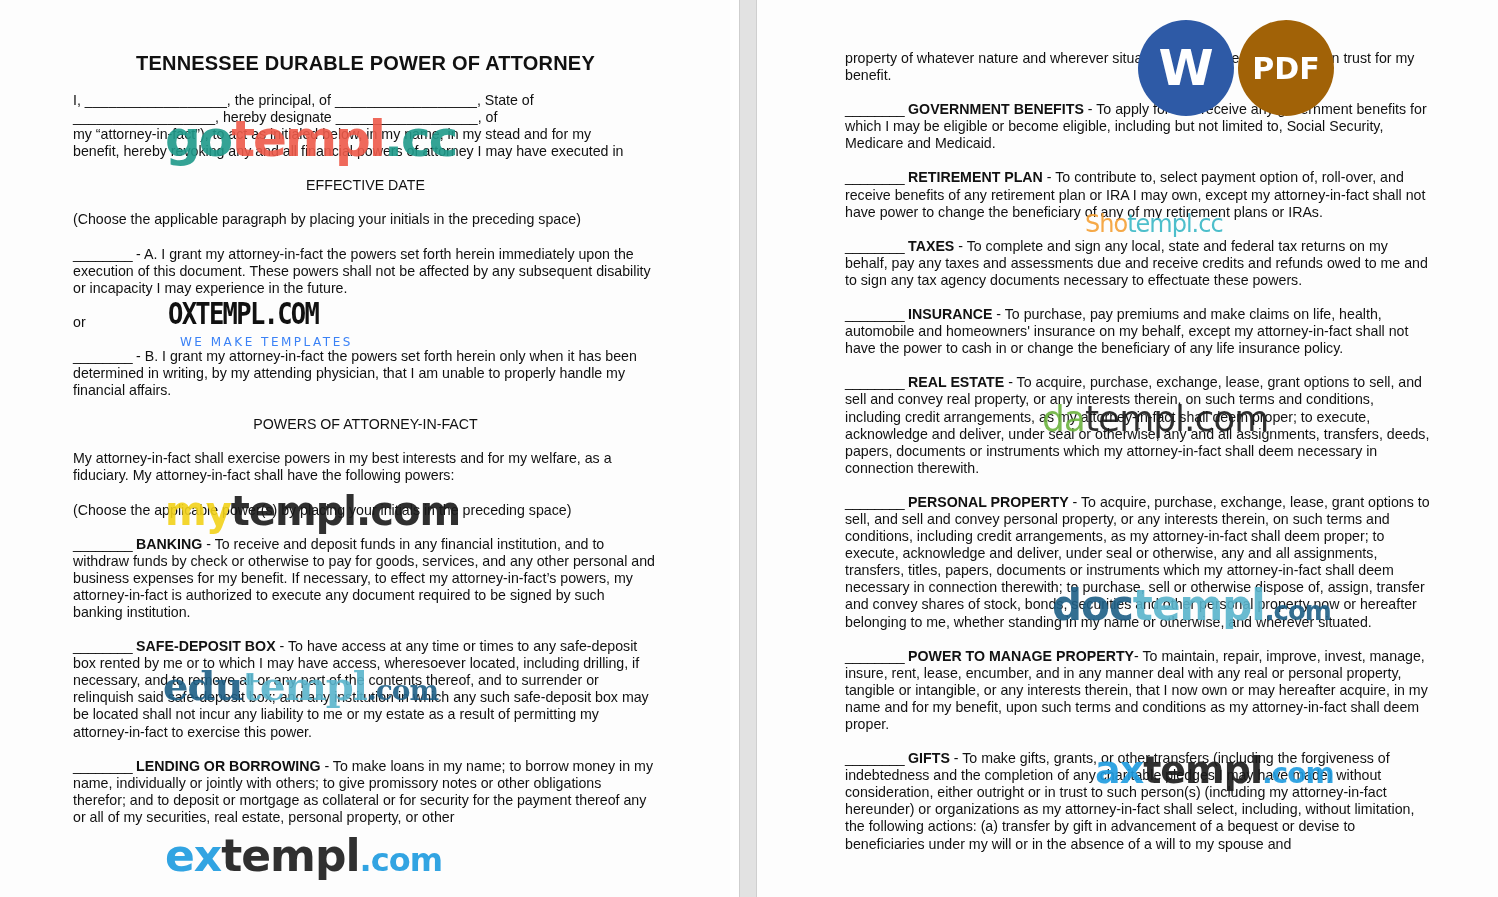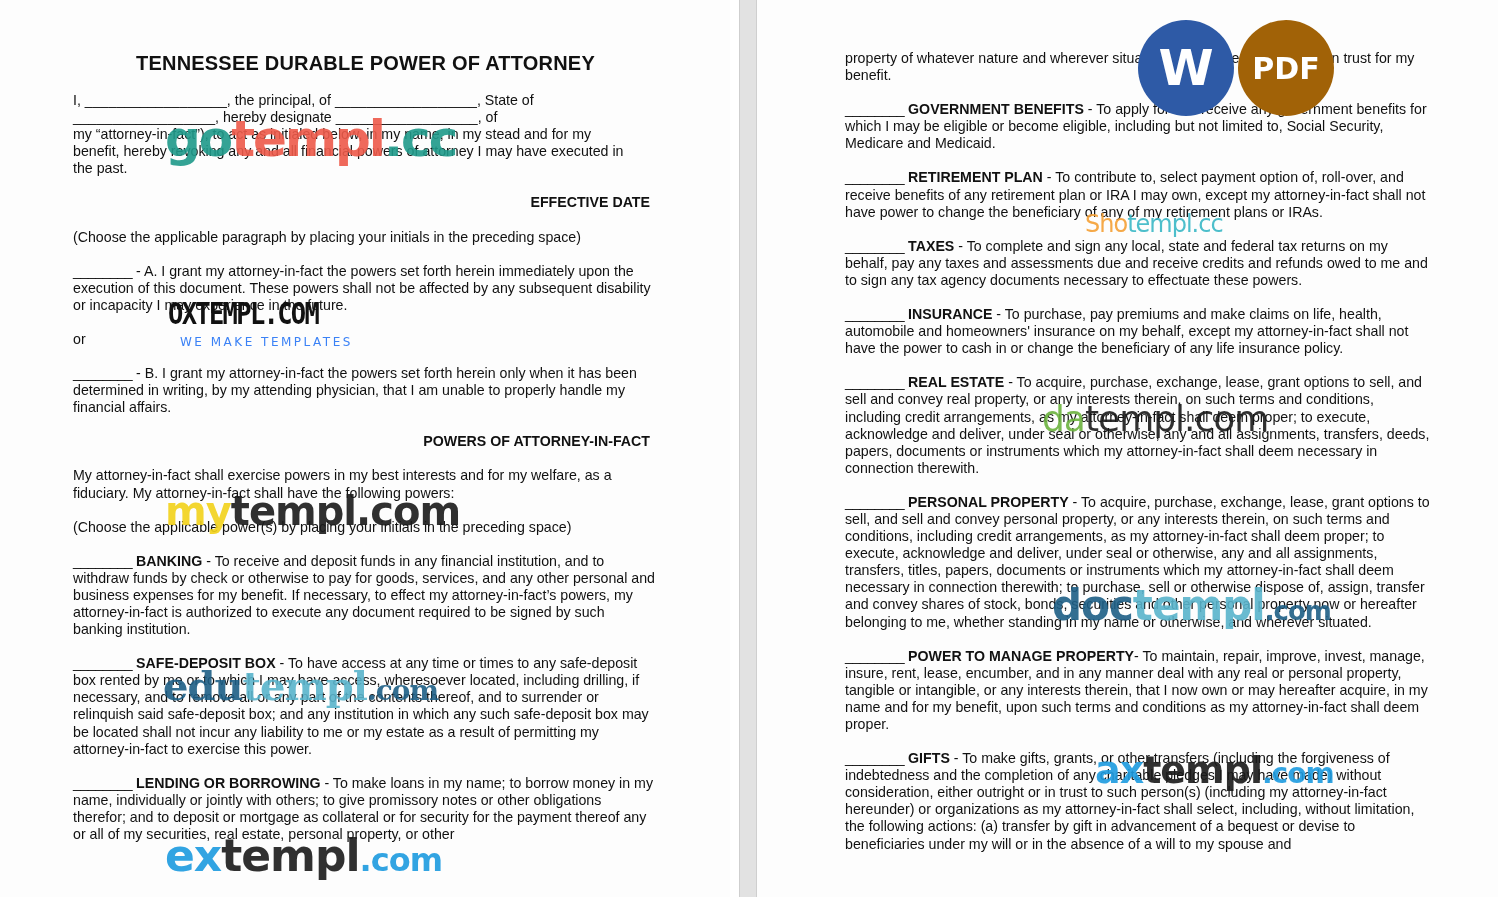--- a/index.html
+++ b/index.html
@@ -23,21 +23,21 @@
   .col {
     position:absolute; font-size:14.2px; line-height:17.1px;
   }
   #page-left .col { left:73px; top:50px; width:585px; }
   #page-right .col { left:88px; top:50px; width:585px; }
   .title {
     text-align:center; font-weight:bold; font-size:20px; line-height:26px;
     letter-spacing:0.2px; margin:0 0 16px 0;
   }
   .heading {
-    text-align:right; font-weight:bold; font-size:14.2px; margin:8px;
+    text-align:center; font-weight:normal; font-size:14.2px; margin:0;
   }
   p { margin:0 0 17px 0; }
   .lead b { font-weight:bold; }
   .blank { letter-spacing:-0.5px; }
 
   
   .wm { position:absolute; font-family:"DejaVu Sans", sans-serif; font-weight:bold; white-space:nowrap; pointer-events:none; }
   .wm span { opacity:0.9; }
 
   .badge {
@@ -53,21 +53,20 @@
 
 <div class="page" id="page-left">
   <div class="col">
     <div class="title">TENNESSEE DURABLE POWER OF ATTORNEY</div>
 
     <div style="margin-bottom:17px;">
       <div>I, __________________, the principal, of __________________, State of</div>
       <div>__________________, hereby designate __________________, of</div>
       <div>my “attorney-in-fact”), to act as initialed below, in my name, in my stead and for my</div>
       <div>benefit, hereby revoking any and all financial powers of attorney I may have executed in</div>
-      <div>the past.</div>
     </div>
 
     <p class="heading" style="margin-bottom:17px;">EFFECTIVE DATE</p>
     <p>(Choose the applicable paragraph by placing your initials in the preceding space)</p>
     <p><span class="blank">________</span> <span>- A. I grant my attorney-in-fact the powers set forth herein immediately upon the execution of this document. These powers shall not be affected by any subsequent disability or incapacity I may experience in the future.</span></p>
     <p>or</p>
     <p><span class="blank">________</span> <span>- B. I grant my attorney-in-fact the powers set forth herein only when it has been determined in writing, by my attending physician, that I am unable to properly handle my financial affairs.</span></p>
 
     <p class="heading" style="margin-bottom:17px;">POWERS OF ATTORNEY-IN-FACT</p>
     <p>My attorney-in-fact shall exercise powers in my best interests and for my welfare, as a fiduciary. My attorney-in-fact shall have the following powers:</p>

